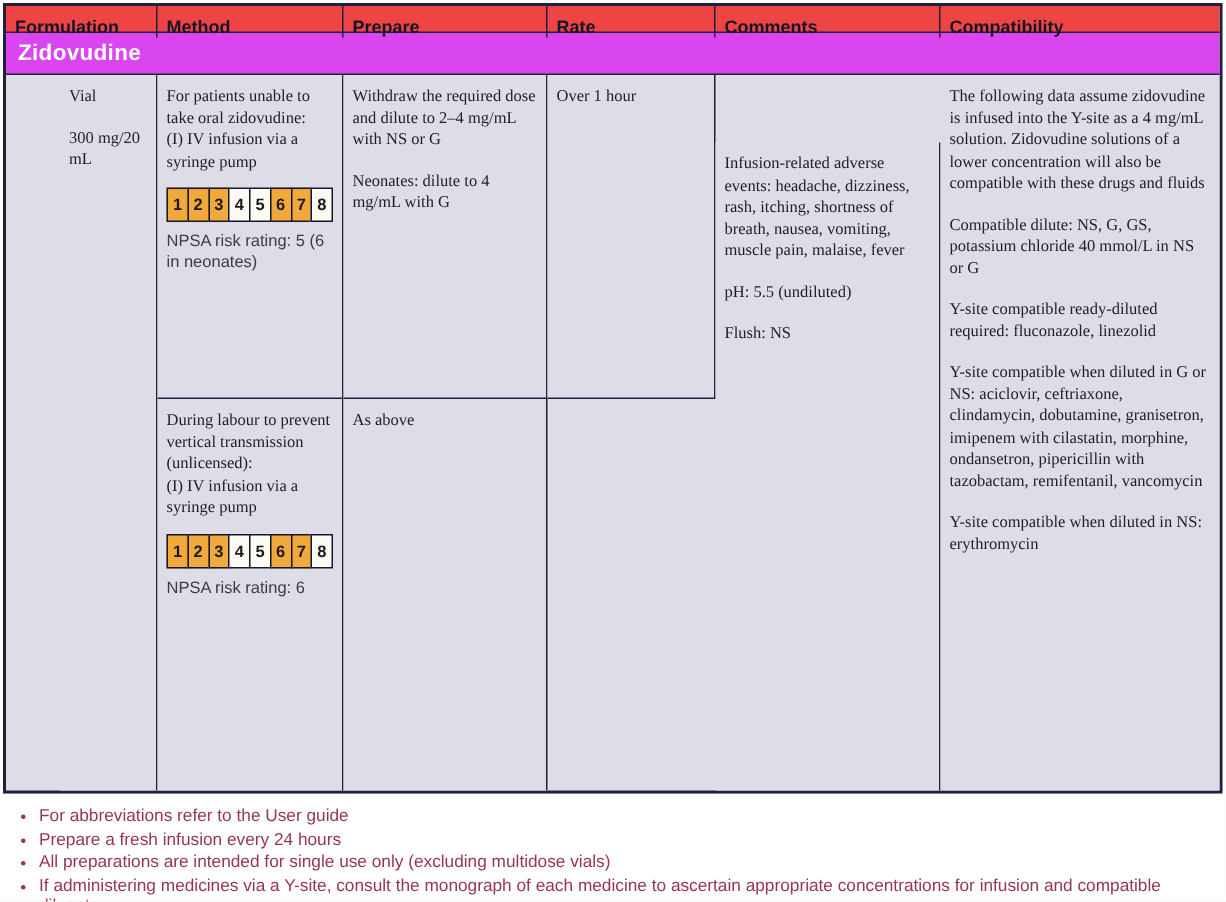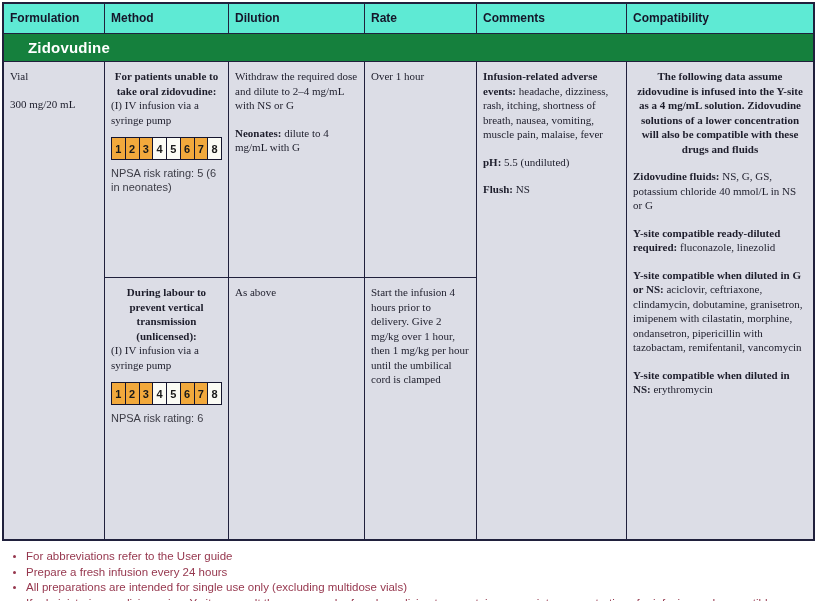--- a/index.html
+++ b/index.html
@@ -15,44 +15,44 @@
   .drug-table {
     width: 813px;
     border: 2px solid #20203c;
     background: #dcdde6;
   }
 
   
   .header-row {
     display: grid;
     grid-template-columns: 101px 124px 136px 112px 150px 1fr;
-    background: #5eead4;
+    background: #ef4444;
     border-bottom: 1px solid #20203c;
-    height: 30px;
+    height: 18px;
   }
   .header-cell {
     font-family: "Liberation Sans", sans-serif;
     font-weight: bold;
     font-size: 12px;
     padding: 7px 6px 0 6px;
     border-right: 1px solid #20203c;
     color: #15152a;
   }
   .header-cell:last-child { border-right: none; }
 
   
   .drug-band {
-    background: #15803d;
+    background: #d946ef;
     color: #ffffff;
     font-family: "Liberation Sans", sans-serif;
     font-weight: bold;
     font-size: 15px;
     height: 28px;
     line-height: 28px;
-    padding-left: 24px;
+    padding-left: 8px;
     border-bottom: 1px solid #20203c;
     letter-spacing: 0.2px;
   }
 
   
   .body-grid {
     display: grid;
     grid-template-columns: 101px 124px 136px 112px 150px 1fr;
     grid-template-rows: 216px 1fr;
     height: 477px;
@@ -60,27 +60,27 @@
   .cell {
     background: #dcdde6;
     border-right: 1px solid #20203c;
     padding: 7px 6px;
     font-size: 11px;
     line-height: 1.32;
   }
   .cell.last-col { border-right: none; }
   .cell.row1 { border-bottom: 1px solid #20203c; }
   .span2 { grid-row: 1 / 3; }
-  .c1 { grid-column: 1; } .c2 { grid-column: 2; } .c3 { grid-column: 3; }
-  .c4 { grid-column: 4; } .c5 { grid-column: 5; } .c6 { grid-column: 6; }
+  .c1 { grid-column: 1; margin-left: 36px; } .c2 { grid-column: 2; } .c3 { grid-column: 3; }
+  .c4 { grid-column: 4; } .c5 { grid-column: 5; margin-top: 45px; } .c6 { grid-column: 6; }
   .r1 { grid-row: 1; } .r2 { grid-row: 2; }
 
   .para { margin-bottom: 13px; }
   .para:last-child { margin-bottom: 0; }
-  .lead { font-weight: bold; text-align: center; }
+  .lead { font-weight: normal; }
   .block { display: block; }
 
   
   .risk-strip {
     display: flex;
     margin: 10px 0 6px 0;
   }
   .risk-box {
     flex: 1;
     height: 23px;
@@ -115,21 +115,21 @@
 </style>
 </head>
 <body>
 
 <div class="page">
   <div class="drug-table">
 
     <div class="header-row">
       <div class="header-cell">Formulation</div>
       <div class="header-cell">Method</div>
-      <div class="header-cell">Dilution</div>
+      <div class="header-cell">Prepare</div>
       <div class="header-cell">Rate</div>
       <div class="header-cell">Comments</div>
       <div class="header-cell">Compatibility</div>
     </div>
 
     <div class="drug-band">Zidovudine</div>
 
     <div class="body-grid">
 
       <div class="cell span2 c1">
@@ -174,21 +174,21 @@
           <span class="lead">pH:</span><span> 5.5 (undiluted)</span>
         </div>
         <div class="para">
           <span class="lead">Flush:</span><span> NS</span>
         </div>
       </div>
 
       <div class="cell span2 c6 last-col">
         <div class="para lead">The following data assume zidovudine is infused into the Y-site as a 4 mg/mL solution. Zidovudine solutions of a lower concentration will also be compatible with these drugs and fluids</div>
         <div class="para">
-          <span class="lead">Zidovudine fluids:</span><span> NS, G, GS, potassium chloride 40 mmol/L in NS or G</span>
+          <span class="lead">Compatible dilute:</span><span> NS, G, GS, potassium chloride 40 mmol/L in NS or G</span>
         </div>
         <div class="para">
           <span class="lead">Y-site compatible ready-diluted required:</span><span> fluconazole, linezolid</span>
         </div>
         <div class="para">
           <span class="lead">Y-site compatible when diluted in G or NS:</span><span> aciclovir, ceftriaxone, clindamycin, dobutamine, granisetron, imipenem with cilastatin, morphine, ondansetron, pipericillin with tazobactam, remifentanil, vancomycin</span>
         </div>
         <div class="para">
           <span class="lead">Y-site compatible when diluted in NS:</span><span> erythromycin</span>
         </div>
@@ -209,23 +209,20 @@
             <span class="risk-box on">7</span>
             <span class="risk-box">8</span>
           </div>
         <div class="npsa-note">NPSA risk rating: 6</div>
       </div>
 
       <div class="cell c3 r2">
         <div>As above</div>
       </div>
 
-      <div class="cell c4 r2">
-        <div>Start the infusion 4 hours prior to delivery. Give 2 mg/kg over 1 hour, then 1 mg/kg per hour until the umbilical cord is clamped</div>
-      </div>
 
     </div>
   </div>
 
   <ul class="footer-notes">
     <li>For abbreviations refer to the User guide</li>
     <li>Prepare a fresh infusion every 24 hours</li>
     <li>All preparations are intended for single use only (excluding multidose vials)</li>
     <li>If administering medicines via a Y-site, consult the monograph of each medicine to ascertain appropriate concentrations for infusion and compatible diluents</li>
   </ul>

